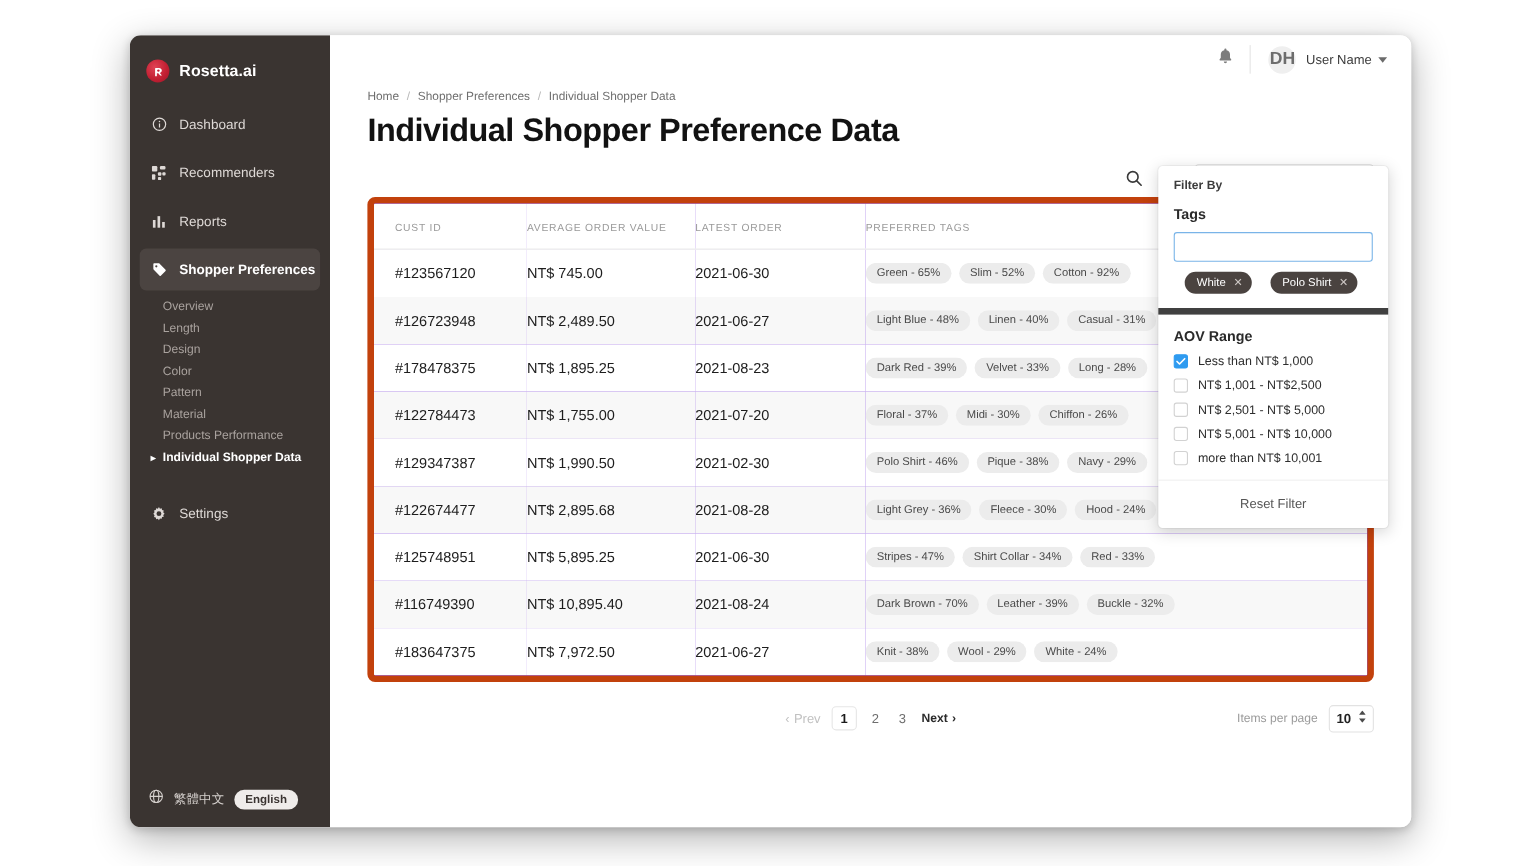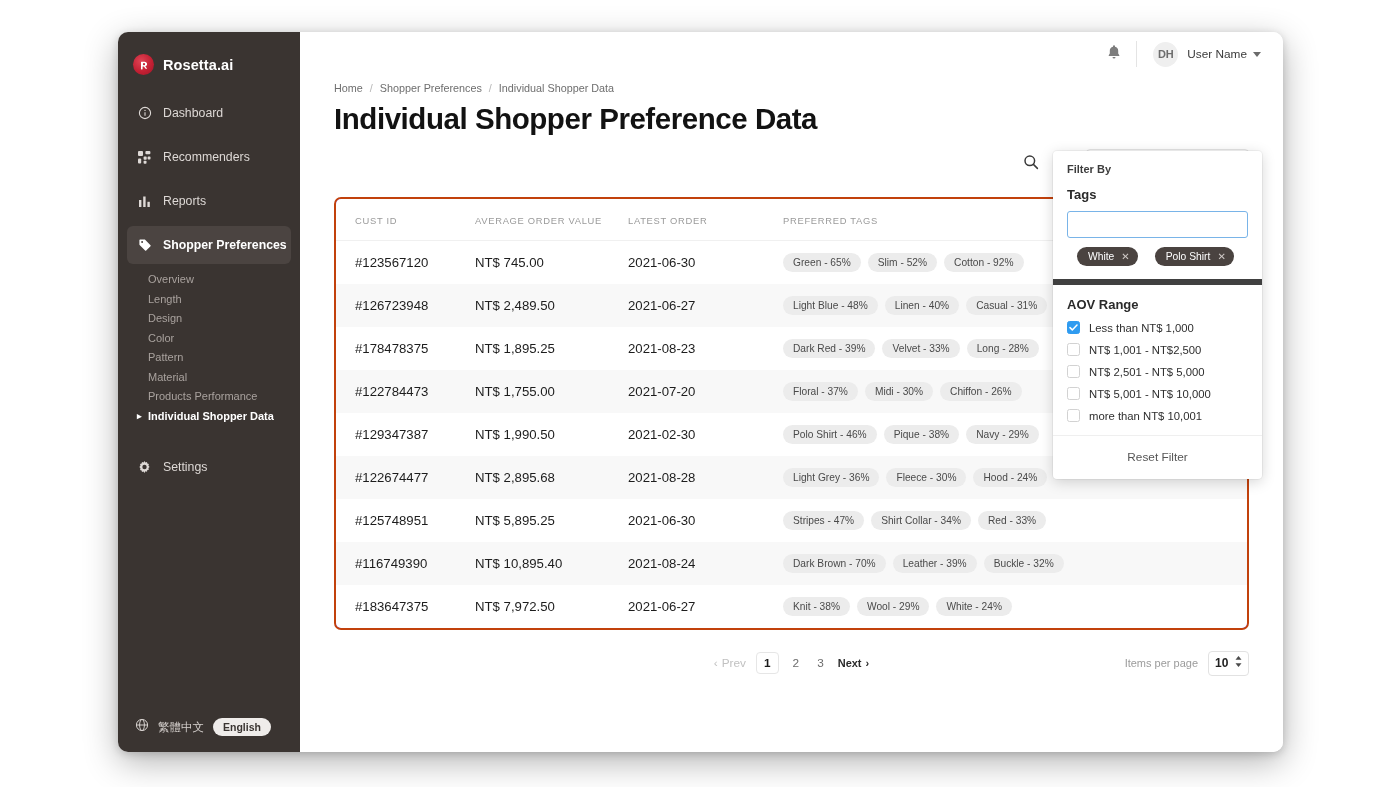--- a/index.html
+++ b/index.html
@@ -81,21 +81,21 @@
   #main { flex: 1 1 auto; position: relative; background: #fff; height: 100%; }
 
   #topbar {
     height: 44px; display: flex; align-items: center; justify-content: flex-end;
     padding-right: 22px; gap: 0;
   }
   .bell { margin-right: 14px; cursor: pointer; }
   .topbar-div { width: 1px; height: 26px; background: #e4e4e4; margin-right: 16px; }
   .avatar {
     width: 25px; height: 25px; border-radius: 50%; background: #efefef;
-    color: #6d6d6d; font-size: 11px; font-weight: bold;
+    color: #6d6d6d; font-size: 16px; font-weight: bold;
     display: flex; align-items: center; justify-content: center; margin-right: 9px;
   }
   .username { font-size: 11.8px; color: #3b3b3b; margin-right: 6px; }
   .caret-dn { width:0;height:0;border-left:4px solid transparent;border-right:4px solid transparent;border-top:5px solid #6b6b6b; }
 
   #content { padding: 0 34px 0 34px; }
 
   .breadcrumb { font-size: 10.8px; color: #6e6e6e; display: flex; gap: 7px; align-items: center; padding-top: 6px; }
   .breadcrumb .sep { color: #b6b6b6; }
   .breadcrumb .crumb { cursor: pointer; }
@@ -108,21 +108,21 @@
   .date-picker {
     margin-left: 10px; width: 163px; height: 26px;
     border: 1px solid #e3e3e3; border-radius: 4px;
     display: flex; align-items: center; gap: 8px; padding: 0 9px;
     font-size: 11.5px; color: #4b4b4b; cursor: pointer; background:#fff;
   }
   .date-picker .dp-label { flex: 1 1 auto; }
 
   
   .table-wrap {
-    margin-top: 20px; border: 2px solid #c2410c; border-radius: 7px;
+    margin-top: 2px; border: 6px solid #c2410c; border-radius: 7px;
     overflow: hidden; background: #6d28d9;
   }
   table { width: 100%; border-collapse: collapse; table-layout: fixed; }
   thead th {
     text-align: left; font-size: 9.4px; font-weight: normal; letter-spacing: .7px;
     color: #9a9a9a; text-transform: uppercase; padding: 16px 0 14px 0;
     border-bottom: 1px solid #f0f0f0; background:#fff;
   }
   thead th:nth-child(1) { padding-left: 19px; }
   tbody td { font-size: 13.2px; color: #1d1d1d; padding: 12px 0; vertical-align: middle; }

